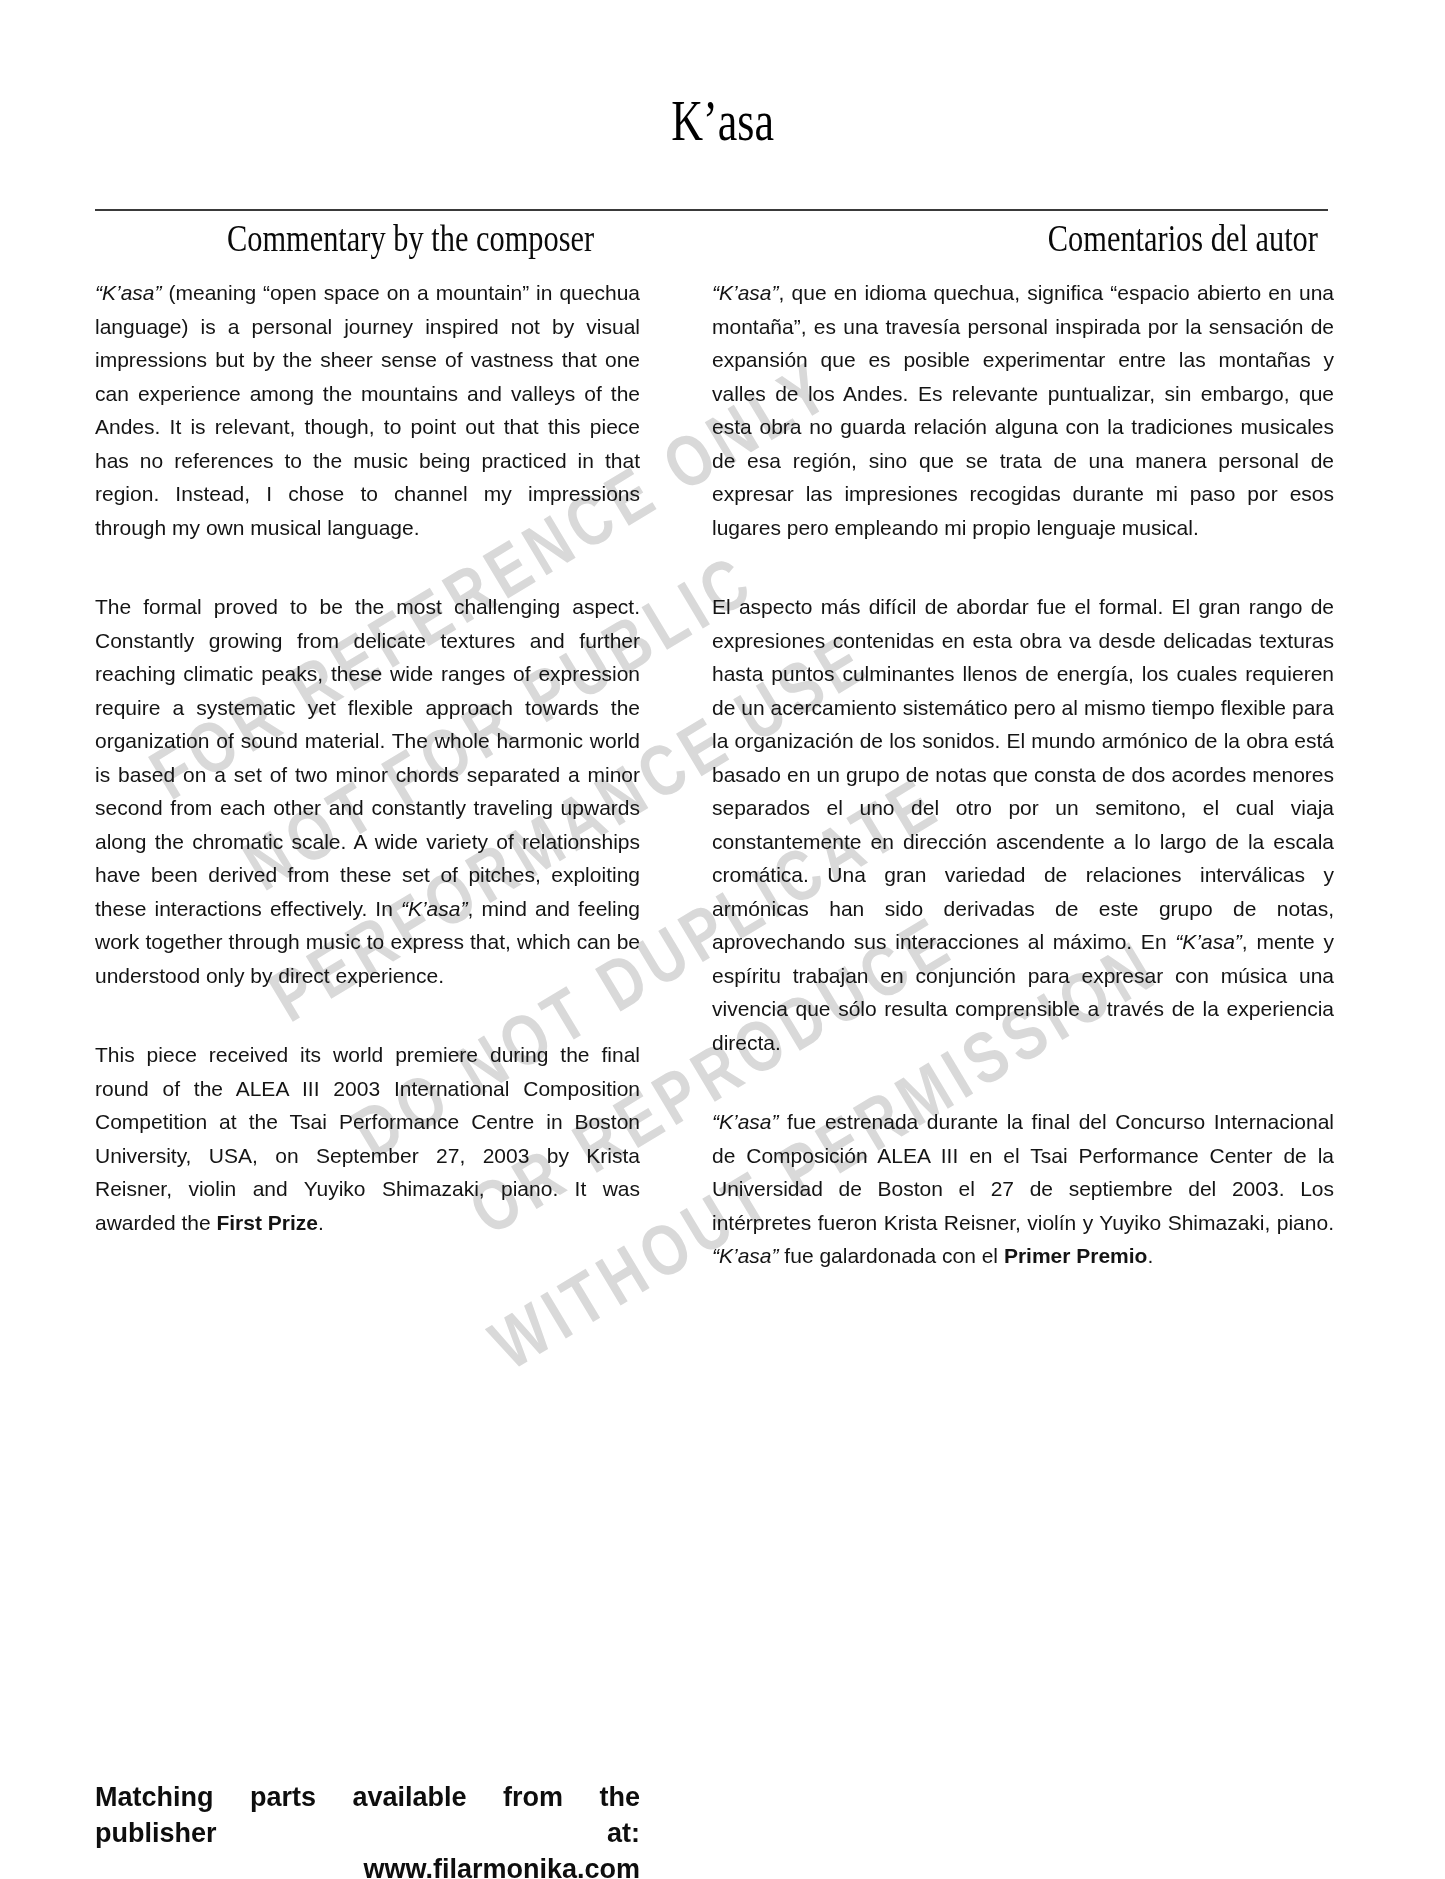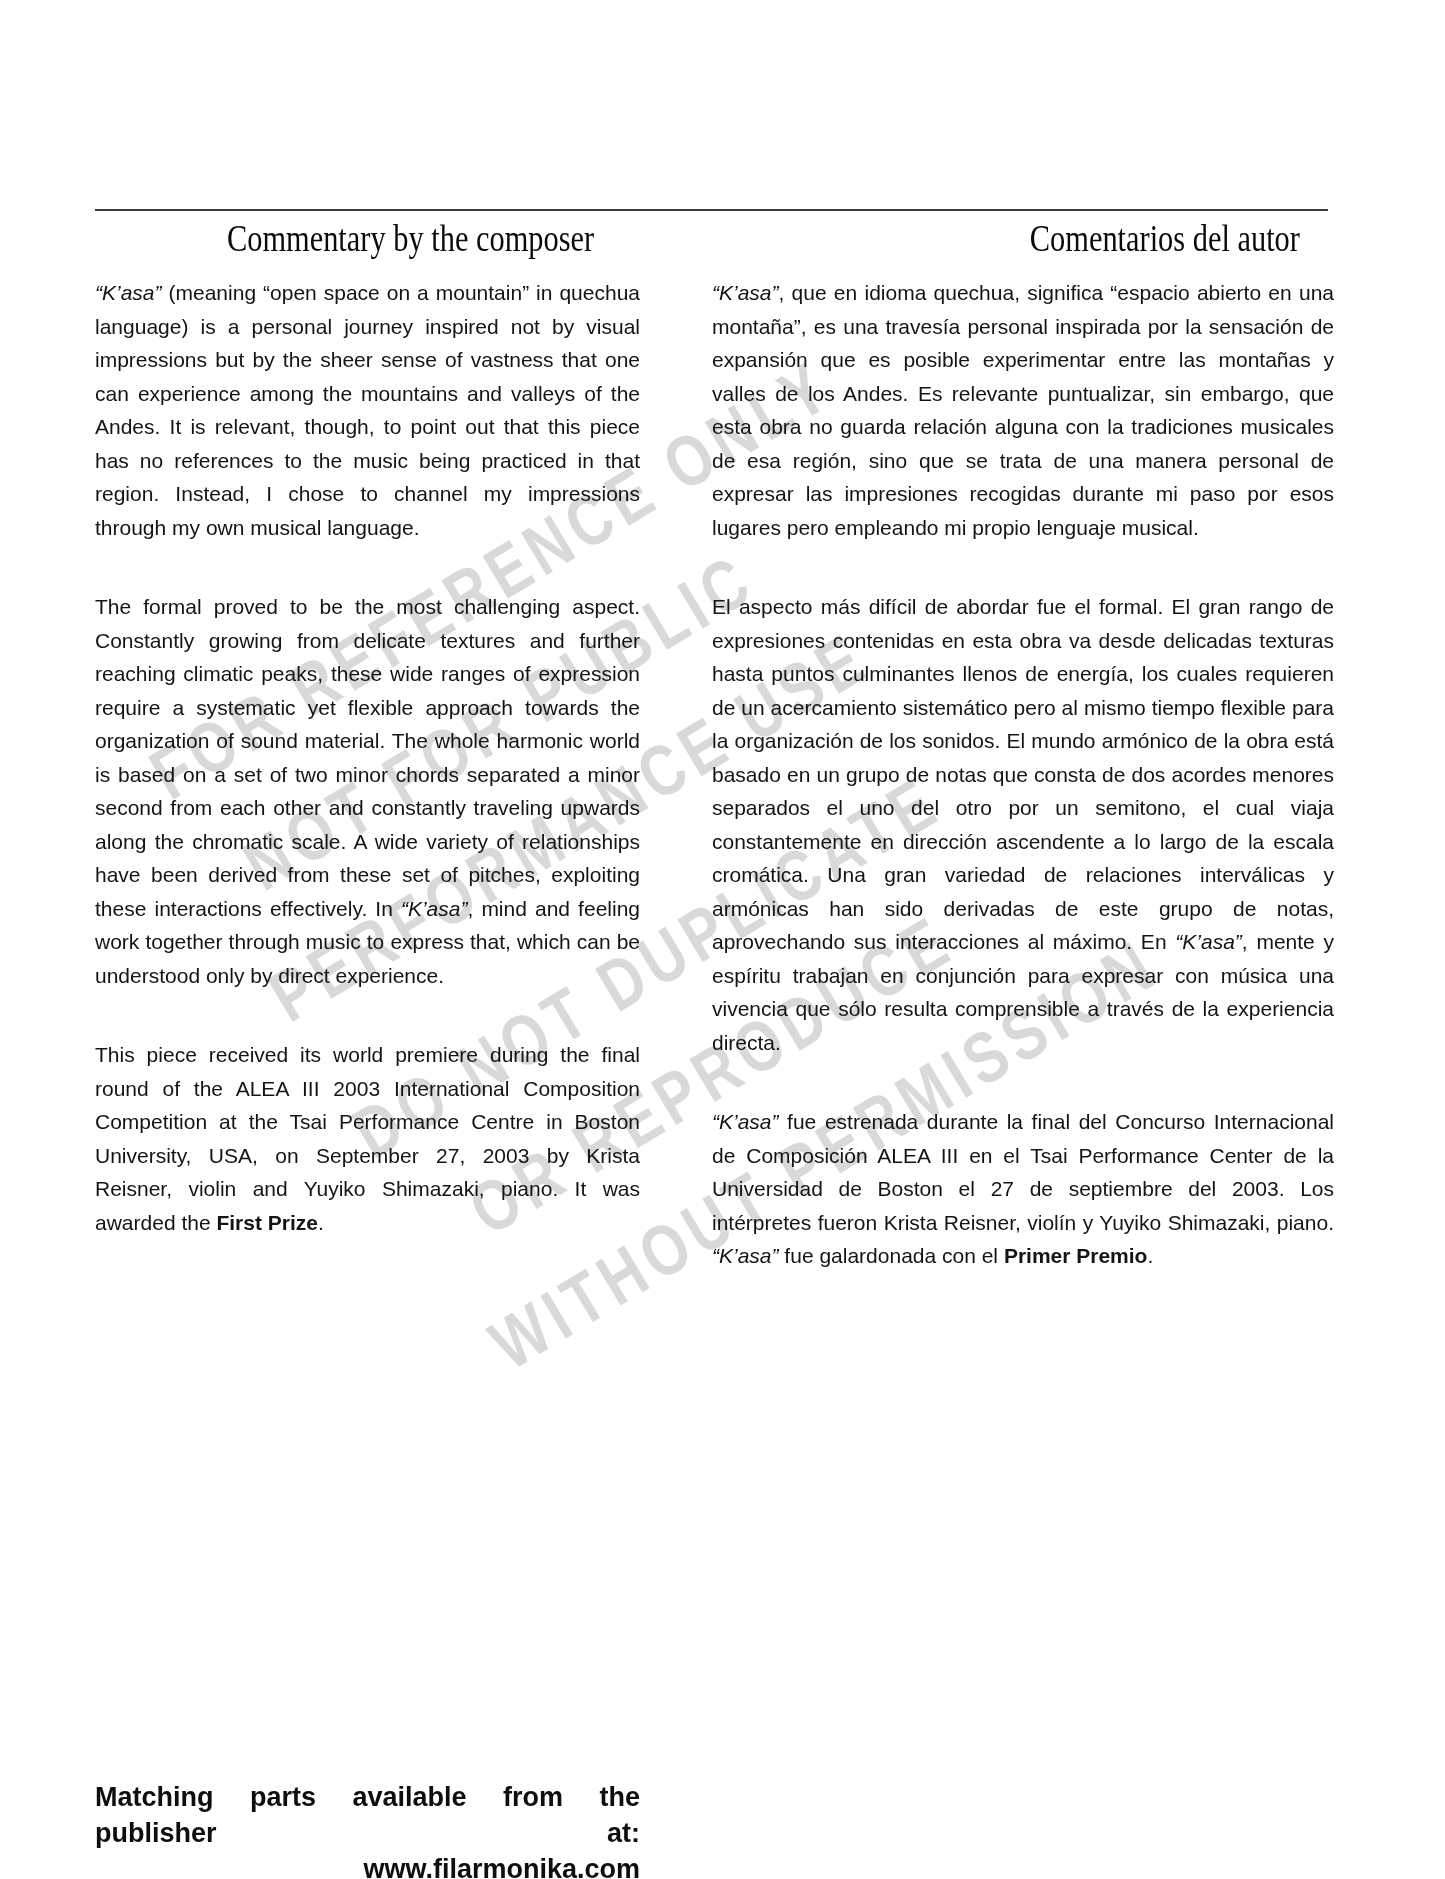--- a/index.html
+++ b/index.html
@@ -78,21 +78,21 @@
   .col-heading > span {
     display: inline-block;
     transform: scaleX(0.8);
     font-family: "Liberation Serif", serif;
     font-size: 38px;
     line-height: 44px;
     color: #0a0a0a;
     white-space: nowrap;
   }
   .col-heading.en { left: 95px;  width: 545px; }
-  .col-heading.es { left: 712px; width: 622px; }
+  .col-heading.es { left: 730px; width: 622px; }
 
   
   .body-col {
     position: absolute;
     top: 276px;
     z-index: 1;
     font-size: 21px;
     line-height: 33.5px;
     text-align: justify;
     color: #141414;
@@ -133,20 +133,23 @@
 
   <div class="watermark">
     <div class="watermark-line"><span>FOR REFERENCE ONLY</span></div>
     <div class="watermark-line"><span>NOT FOR PUBLIC</span></div>
     <div class="watermark-line"><span>PERFORMANCE USE</span></div>
     <div class="watermark-line stanza-gap"><span>DO NOT DUPLICATE</span></div>
     <div class="watermark-line"><span>OR REPRODUCE</span></div>
     <div class="watermark-line"><span>WITHOUT PERMISSION</span></div>
   </div>
 
+  <div class="title-wrap">
+    <span class="doc-title">K’asa</span>
+  </div>
   <div class="title-rule"></div>
 
   <div class="col-heading en">
     <span>Commentary by the composer</span>
   </div>
   <div class="col-heading es">
     <span>Comentarios del autor</span>
   </div>
 
   <div class="body-col en">

